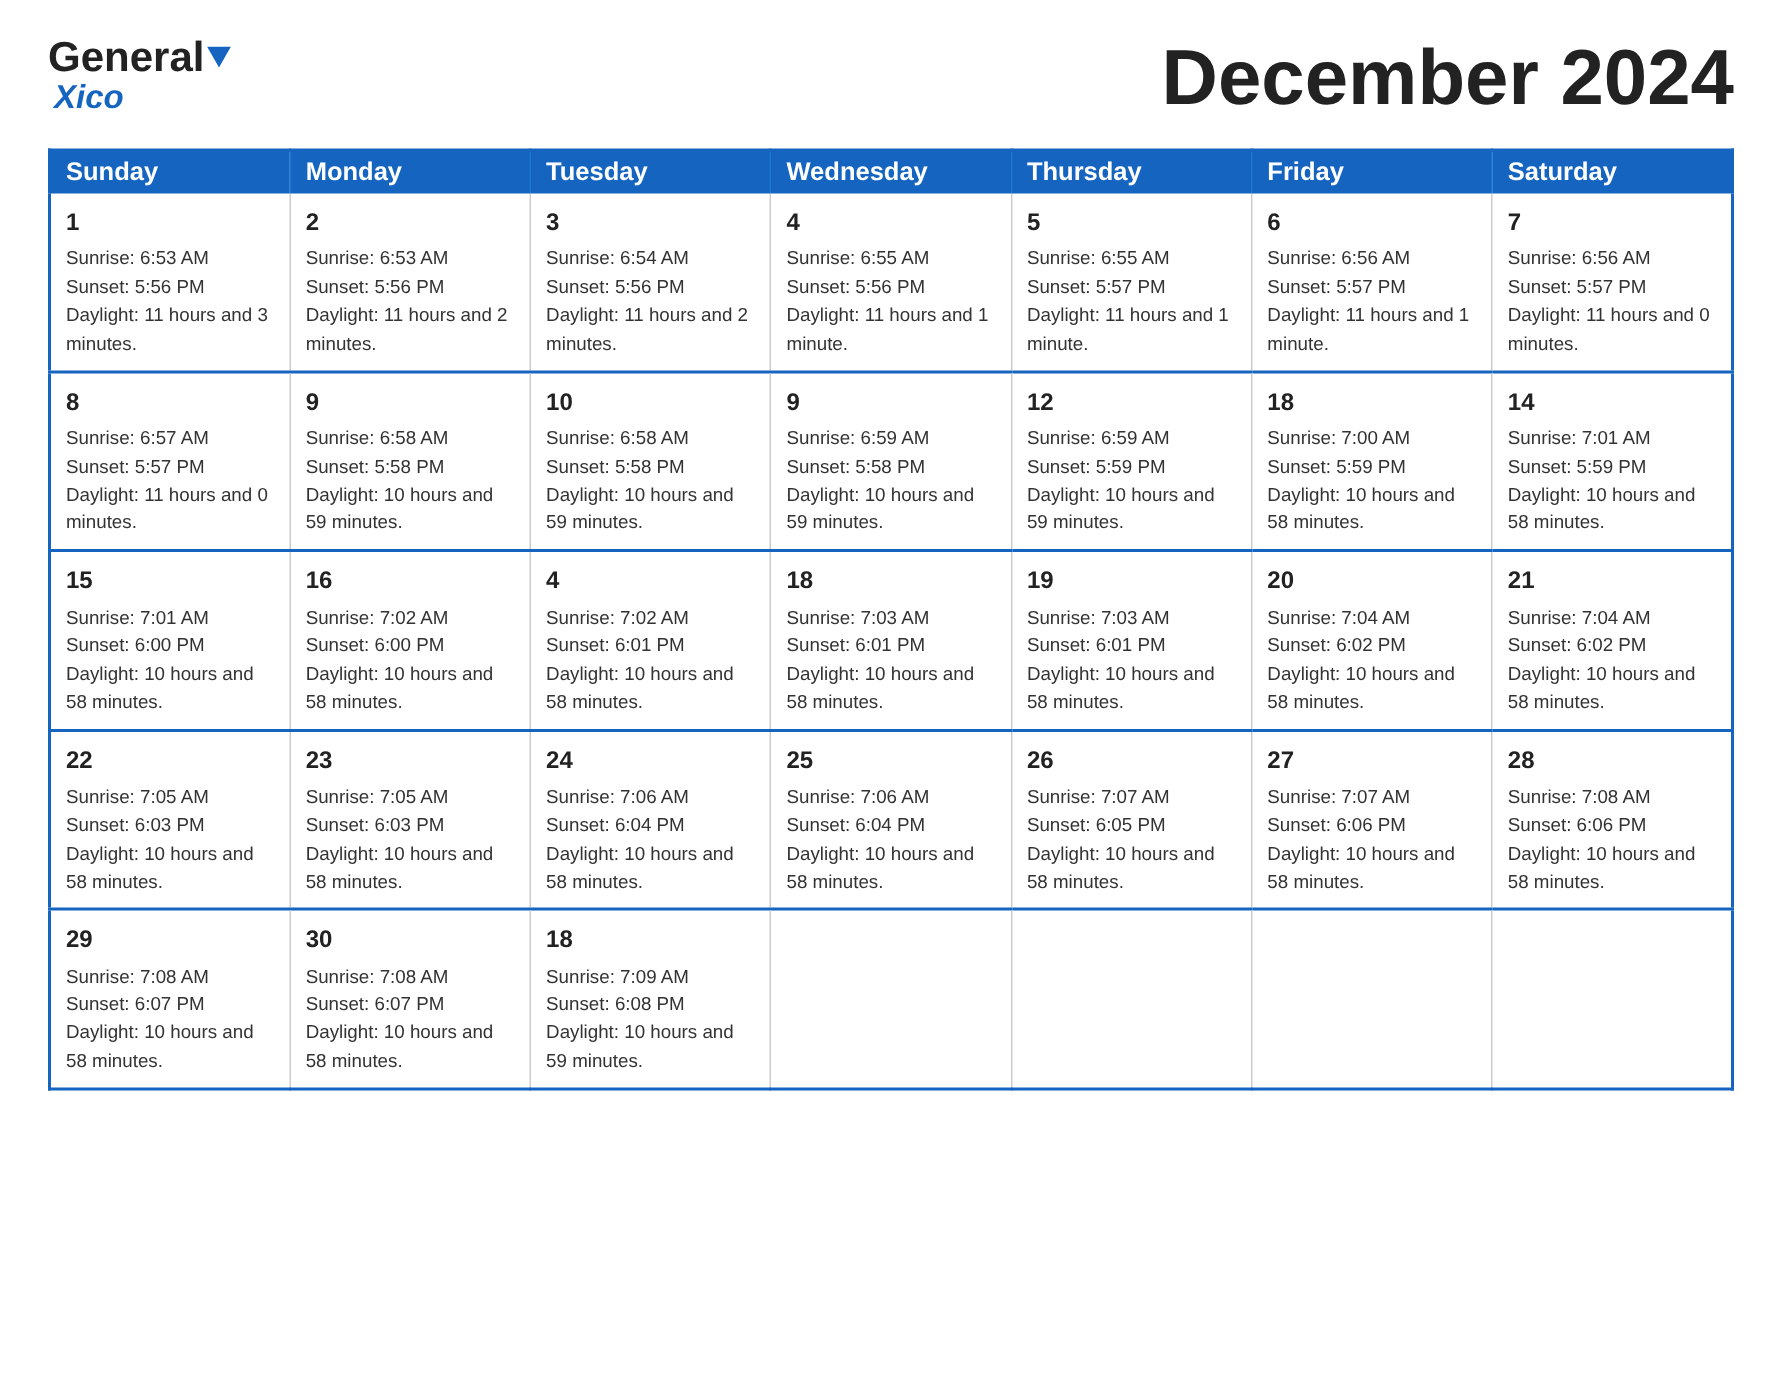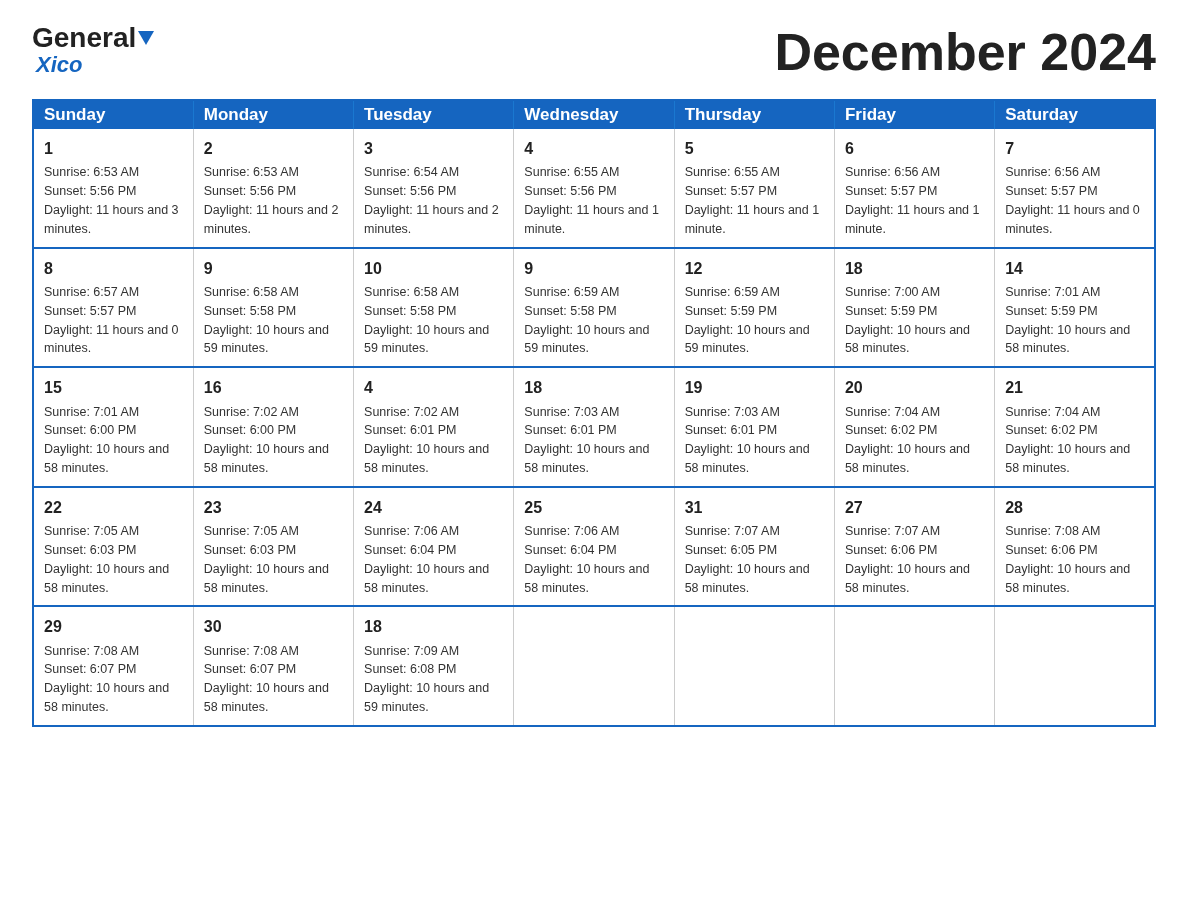--- a/index.html
+++ b/index.html
@@ -147,21 +147,21 @@
         <td><span class="day-num">18</span><span class="day-info">Sunrise: 7:03 AM<br>Sunset: 6:01 PM<br>Daylight: 10 hours and 58 minutes.</span></td>
         <td><span class="day-num">19</span><span class="day-info">Sunrise: 7:03 AM<br>Sunset: 6:01 PM<br>Daylight: 10 hours and 58 minutes.</span></td>
         <td><span class="day-num">20</span><span class="day-info">Sunrise: 7:04 AM<br>Sunset: 6:02 PM<br>Daylight: 10 hours and 58 minutes.</span></td>
         <td><span class="day-num">21</span><span class="day-info">Sunrise: 7:04 AM<br>Sunset: 6:02 PM<br>Daylight: 10 hours and 58 minutes.</span></td>
       </tr>
       <tr>
         <td><span class="day-num">22</span><span class="day-info">Sunrise: 7:05 AM<br>Sunset: 6:03 PM<br>Daylight: 10 hours and 58 minutes.</span></td>
         <td><span class="day-num">23</span><span class="day-info">Sunrise: 7:05 AM<br>Sunset: 6:03 PM<br>Daylight: 10 hours and 58 minutes.</span></td>
         <td><span class="day-num">24</span><span class="day-info">Sunrise: 7:06 AM<br>Sunset: 6:04 PM<br>Daylight: 10 hours and 58 minutes.</span></td>
         <td><span class="day-num">25</span><span class="day-info">Sunrise: 7:06 AM<br>Sunset: 6:04 PM<br>Daylight: 10 hours and 58 minutes.</span></td>
-        <td><span class="day-num">31</span><span class="day-info">Sunrise: 7:07 AM<br>Sunset: 6:05 PM<br>Daylight: 10 hours and 58 minutes.</span></td>
+        <td><span class="day-num">26</span><span class="day-info">Sunrise: 7:07 AM<br>Sunset: 6:05 PM<br>Daylight: 10 hours and 58 minutes.</span></td>
         <td><span class="day-num">27</span><span class="day-info">Sunrise: 7:07 AM<br>Sunset: 6:06 PM<br>Daylight: 10 hours and 58 minutes.</span></td>
         <td><span class="day-num">28</span><span class="day-info">Sunrise: 7:08 AM<br>Sunset: 6:06 PM<br>Daylight: 10 hours and 58 minutes.</span></td>
       </tr>
       <tr>
         <td><span class="day-num">29</span><span class="day-info">Sunrise: 7:08 AM<br>Sunset: 6:07 PM<br>Daylight: 10 hours and 58 minutes.</span></td>
         <td><span class="day-num">30</span><span class="day-info">Sunrise: 7:08 AM<br>Sunset: 6:07 PM<br>Daylight: 10 hours and 58 minutes.</span></td>
         <td><span class="day-num">18</span><span class="day-info">Sunrise: 7:09 AM<br>Sunset: 6:08 PM<br>Daylight: 10 hours and 59 minutes.</span></td>
         <td class="empty-cell"></td>
         <td class="empty-cell"></td>
         <td class="empty-cell"></td>

